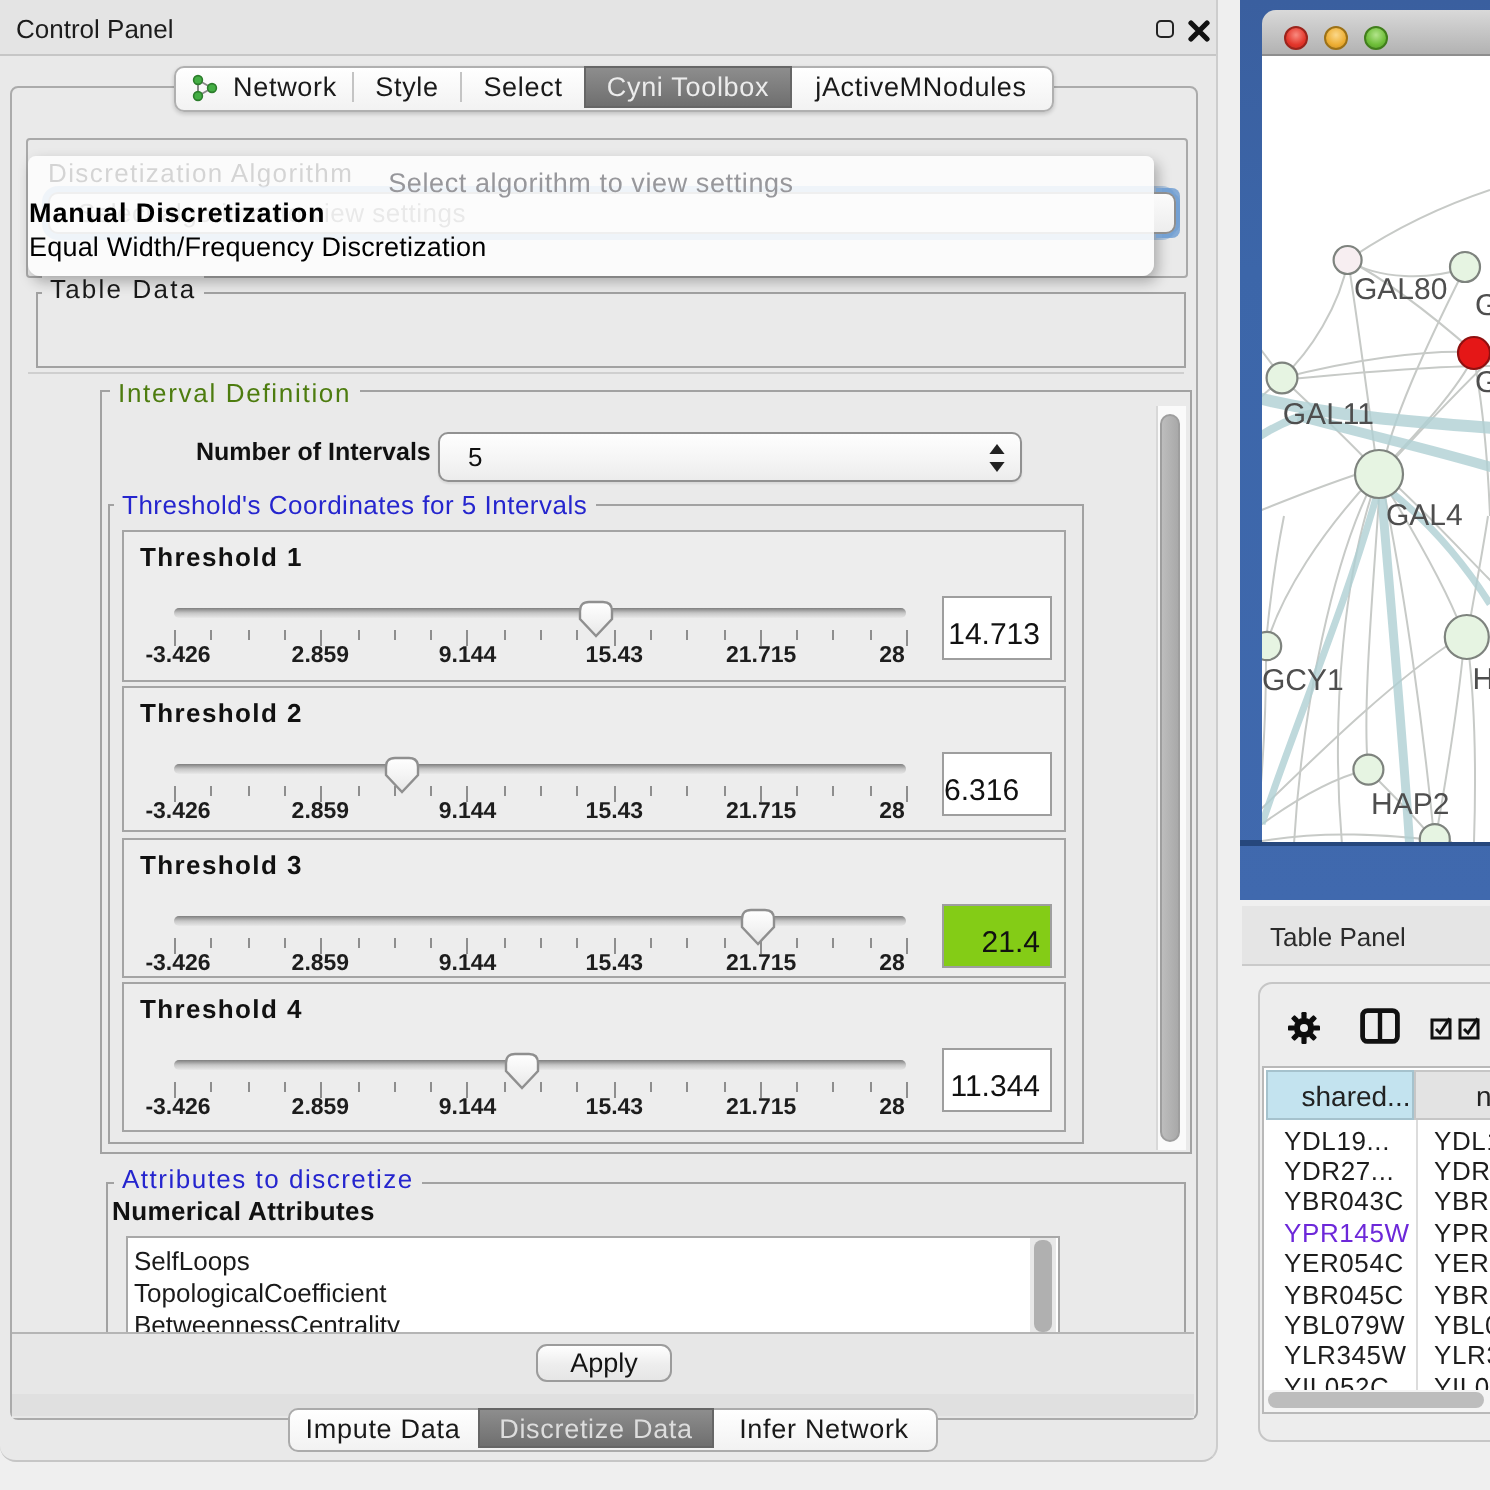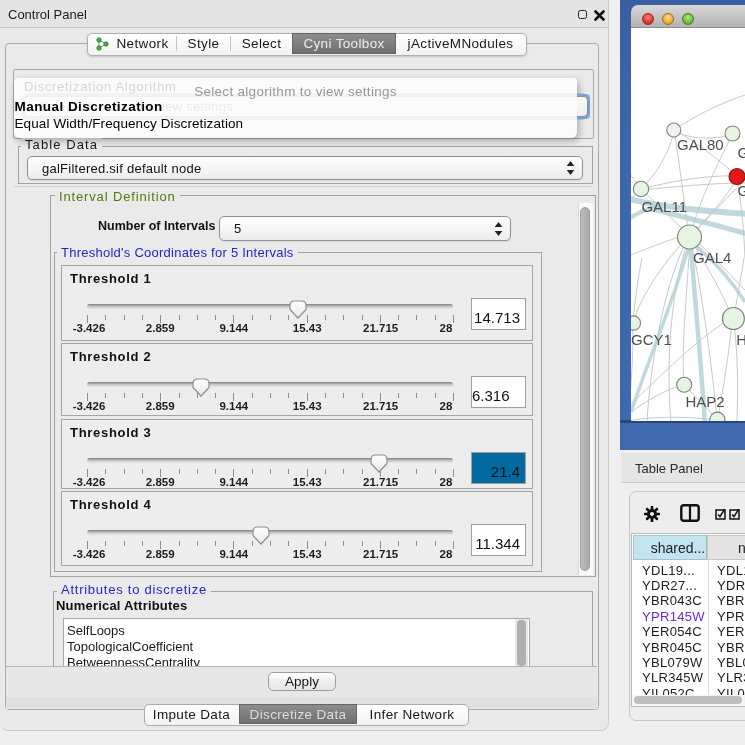--- a/index.html
+++ b/index.html
@@ -31,27 +31,20 @@
   <div class="abs" style="left:5px;top:43px;width:592px;height:665px;border:1px solid #ABABAB;border-radius:4px;background:#EAEAEA;"></div>
 
   <div class="abs" style="left:13px;top:69px;width:579px;height:68px;border:1px solid #A9A9A9;border-radius:2px;"></div>
   <div class="abs" style="left:24px;top:79px;font-size:13px;letter-spacing:0.7px;color:#2a2a2a;text-align:center;">Discretization Algorithm</div>
   <div class="abs" style="left:24px;top:96px;width:562px;height:21px;border:1px solid #ADADAD;border-radius:5px;background:#F1F1F1;box-shadow:0 0 0 3px rgba(120,165,215,0.5);box-sizing:border-box;">
       <div style="position:absolute;left:14px;top:2px;font-size:13px;letter-spacing:0.25px;color:#8f8f8f;">Select algorithm to view settings</div>
     </div>
 
   <div class="titled" style="left:18px;top:146px;width:573px;height:36px;"></div>
   <div class="titletxt" style="left:21px;top:136.5px;color:#1a1a1a;letter-spacing:1.1px;">Table Data</div>
-  <div class="combo" style="left:27px;top:156px;width:554px;height:22px;">
-    <div class="ctext">galFiltered.sif default node</div>
-    <svg class="carrows" style="right:7px;top:4px;" width="9" height="14" viewBox="0 0 9 14">
-        <path d="M4.5,0 L8.3,5 L0.7,5 Z" fill="#222"></path>
-        <path d="M4.5,14 L8.3,9 L0.7,9 Z" fill="#222"></path>
-      </svg>
-  </div>
 
   <div class="abs" style="left:14px;top:186px;width:578px;height:1px;background:#CFCFCF;"></div>
 
   <div class="titled" style="left:50px;top:195px;width:544px;height:380px;"></div>
   <div class="titletxt" style="left:55px;top:188.5px;color:#4d7c0f;letter-spacing:0.85px;">Interval Definition</div>
 
   <div class="abs" style="left:98px;top:219px;font-size:12.5px;font-weight:bold;color:#111;">Number of Intervals</div>
   <div class="combo" style="left:219px;top:216px;width:290px;height:23px;">
     <div class="ctext">5</div>
     <svg class="carrows" style="right:7px;top:5px;" width="9" height="14" viewBox="0 0 9 14">
@@ -182,21 +175,21 @@
       <svg class="abs" style="left:369.5px;top:454px;" width="18" height="19" viewBox="0 0 18 19">
         <defs>
           <linearGradient id="tg419" x1="0" y1="0" x2="0" y2="1">
             <stop offset="0" stop-color="#FFFFFF"></stop>
             <stop offset="0.5" stop-color="#F4F4F4"></stop>
             <stop offset="1" stop-color="#E7E7E7"></stop>
           </linearGradient>
         </defs>
         <path d="M1,5.5 Q1,1 5.5,1 L12.5,1 Q17,1 17,5.5 L17,9.5 L9,18 L1,9.5 Z" fill="url(#tg419)" stroke="#8F8F8F" stroke-width="1.2"></path>
       </svg>
-      <div class="abs" style="left:471px;top:452px;width:55px;height:32px;background:#0369a1;border:1px solid #9E9E9E;box-sizing:border-box;font-size:15px;color:#111;text-align:right;line-height:30px;padding-right:5px;padding-top:4px;">21.4</div>
+      <div class="abs" style="left:471px;top:452px;width:55px;height:32px;background:#84cc16;border:1px solid #9E9E9E;box-sizing:border-box;font-size:15px;color:#111;text-align:right;line-height:30px;padding-right:5px;padding-top:4px;">21.4</div>
       <div class="abs" style="left:61px;top:491px;width:472px;height:75px;border:1px solid #A4A4A4;background:#EDEDED;box-sizing:border-box;"></div>
       <div class="abs" style="left:70px;top:497px;font-size:13px;font-weight:bold;letter-spacing:0.7px;color:#111;">Threshold 4</div>
       <div class="abs" style="left:87px;top:529.5px;width:366px;height:5px;border-radius:2.5px;background:linear-gradient(#7E7E7E,#C6C6C6 50%,#E8E8E8);"></div>
       <div class="abs" style="left:87.0px;top:540.5px;width:1px;height:8px;background:#8E8E8E;"></div>
       <div class="abs" style="left:105.3px;top:540.5px;width:1px;height:5px;background:#8E8E8E;"></div>
       <div class="abs" style="left:123.6px;top:540.5px;width:1px;height:5px;background:#8E8E8E;"></div>
       <div class="abs" style="left:141.9px;top:540.5px;width:1px;height:5px;background:#8E8E8E;"></div>
       <div class="abs" style="left:160.2px;top:540.5px;width:1px;height:8px;background:#8E8E8E;"></div>
       <div class="abs" style="left:178.5px;top:540.5px;width:1px;height:5px;background:#8E8E8E;"></div>
       <div class="abs" style="left:196.8px;top:540.5px;width:1px;height:5px;background:#8E8E8E;"></div>

